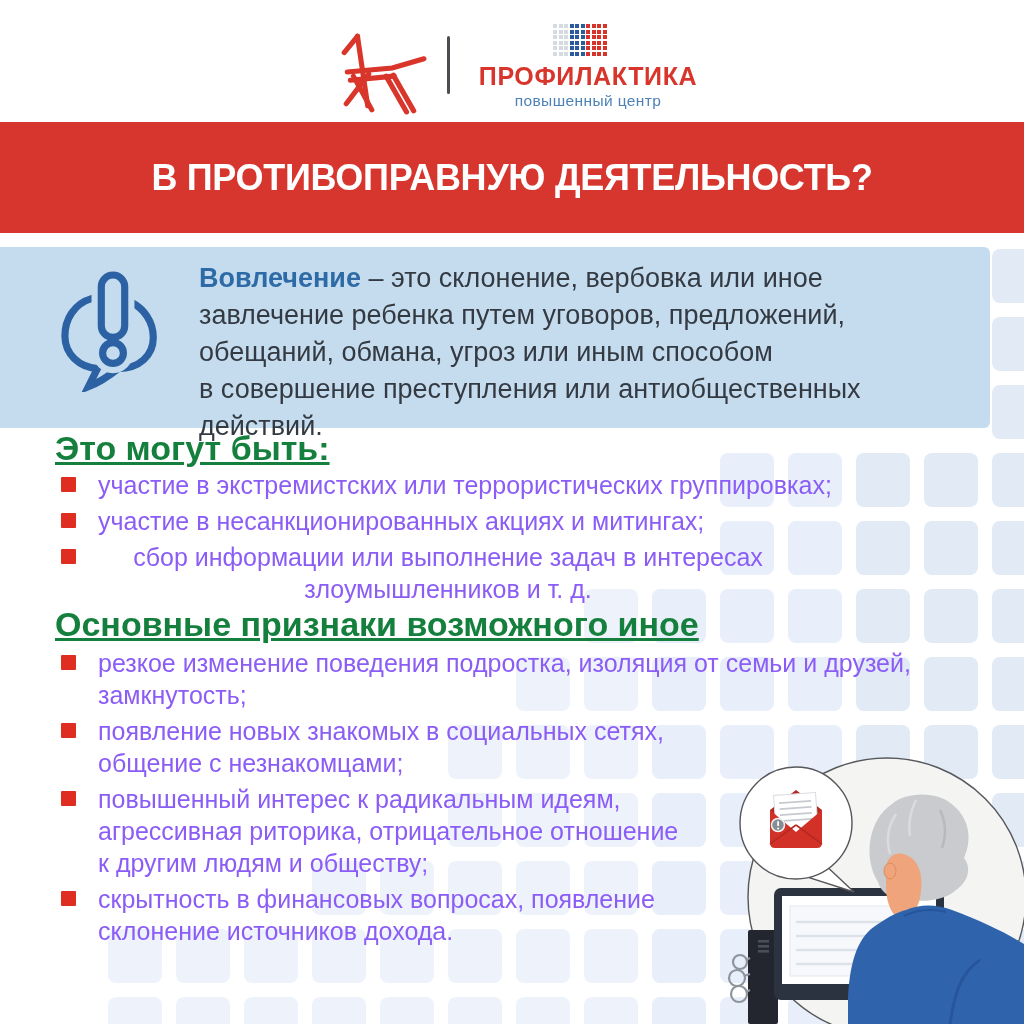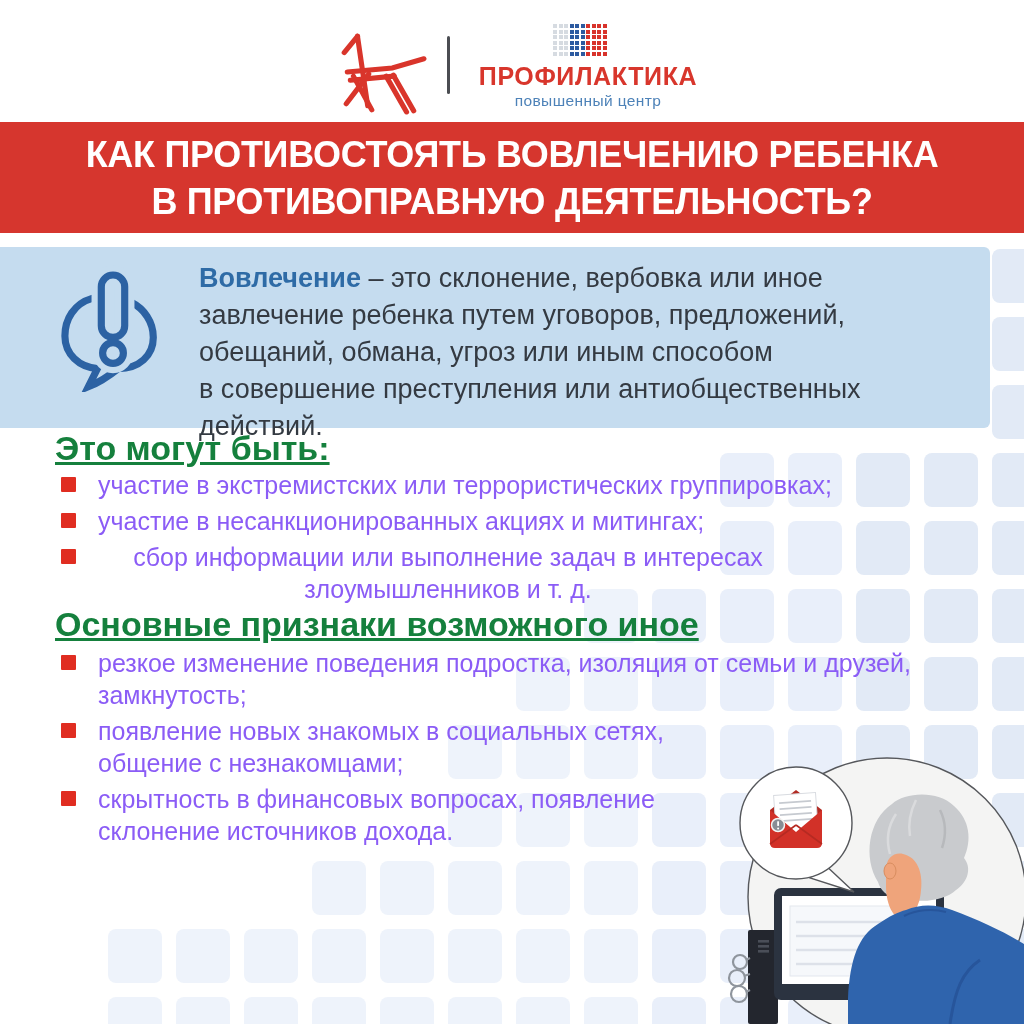--- a/index.html
+++ b/index.html
@@ -204,21 +204,20 @@
       <div class="g-sq" style="left: 27.5px; top: 27.5px; background: rgb(44, 90, 160);"></div>
       <div class="g-sq" style="left: 33px; top: 27.5px; background: rgb(216, 51, 43);"></div>
       <div class="g-sq" style="left: 38.5px; top: 27.5px; background: rgb(216, 51, 43);"></div>
       <div class="g-sq" style="left: 44px; top: 27.5px; background: rgb(216, 51, 43);"></div>
       <div class="g-sq" style="left: 49.5px; top: 27.5px; background: rgb(216, 51, 43);"></div>
     </div>
   <div class="brand-title">ПРОФИЛАКТИКА</div>
   <div class="brand-sub">повышенный центр</div>
 
   <div class="banner">
-    <div class="banner-line">КАК ПРОТИВОСТОЯТЬ ВОВЛЕЧЕНИЮ РЕБЕНКА</div>
     <div class="banner-line">В ПРОТИВОПРАВНУЮ ДЕЯТЕЛЬНОСТЬ?</div>
   </div>
 
   <div class="def-box"></div>
   <svg class="def-icon" viewBox="0 0 100 100" fill="none">
     <path d="M34,28 C20,32 13,44 13,57 C13,71 24,81 38,82 L31,96 C41,92 49,86 54,82 C70,82 81,72 81,58 C81,46 74,36 64,31" stroke="#2c62a3" stroke-width="5.5" stroke-linecap="round"></path>
     <g stroke="#c5dcef" stroke-width="15" stroke-linecap="round">
       <rect x="41" y="10" width="18" height="48" rx="9"></rect>
       <circle cx="50" cy="70" r="8"></circle>
     </g>
@@ -249,20 +248,24 @@
 
     <div class="sec-heading second">Основные признаки возможного иное</div>
 
     <div class="b-item">
       <div class="b-marker"></div>
       <div class="b-text mw870">резкое изменение поведения подростка, изоляция от семьи и друзей, замкнутость;</div>
     </div>
     <div class="b-item">
       <div class="b-marker"></div>
       <div class="b-text mw600">появление новых знакомых в социальных сетях, общение с незнакомцами;</div>
+    </div>
+    <div class="b-item">
+      <div class="b-marker"></div>
+      <div class="b-text mw600">повышенный интерес к радикальным идеям, агрессивная риторика, отрицательное отношение к&nbsp;другим людям и обществу;</div>
     </div>
     <div class="b-item">
       <div class="b-marker"></div>
       <div class="b-text mw600">скрытность в финансовых вопросах, появление склонение источников дохода.</div>
     </div>
   </div>
 
   <svg class="illu" viewBox="0 0 324 284">
 
     <circle cx="187" cy="157" r="139" fill="#f4f4f3" stroke="#55575b" stroke-width="1.4"></circle>

